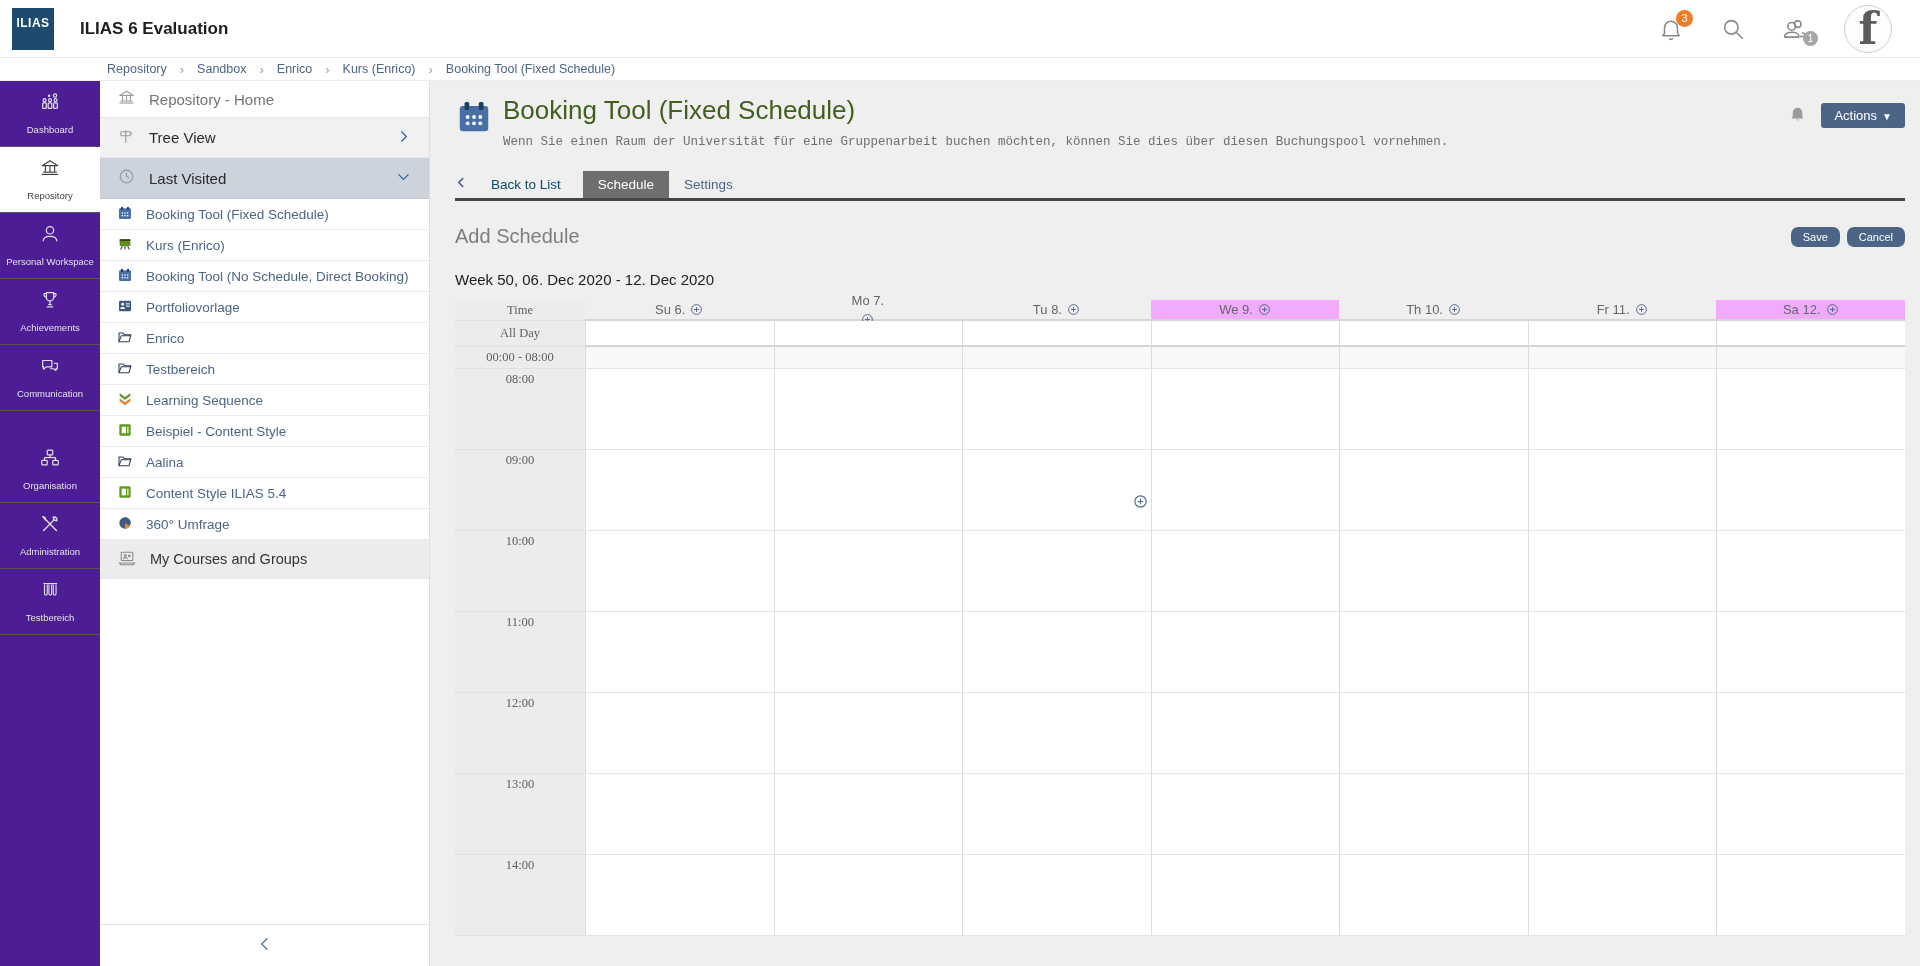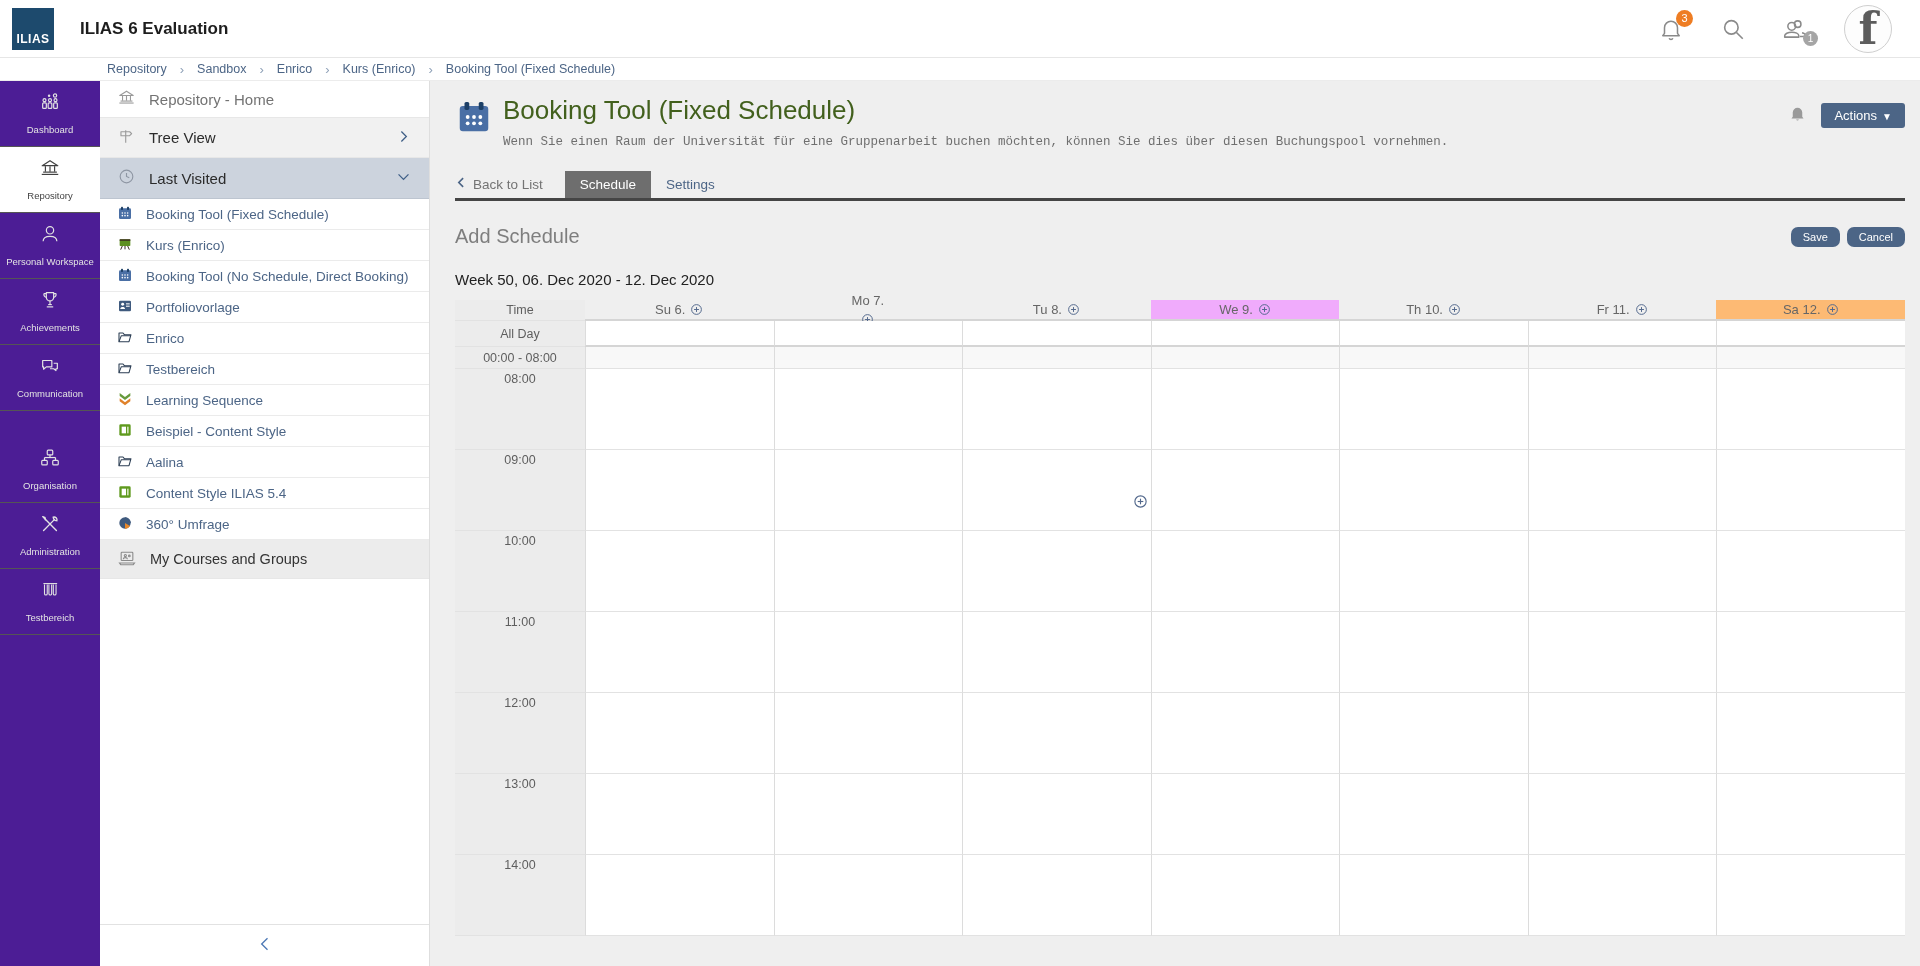--- a/index.html
+++ b/index.html
@@ -1,20 +1,20 @@
 <!DOCTYPE html>
 <html><head>
 <meta charset="utf-8">
 <style>
   * { box-sizing: border-box; margin: 0; padding: 0; }
   html,body { width:1920px; height:966px; overflow:hidden; font-family:"Liberation Sans",sans-serif; background:#efefef; }
 
   
   .topbar { height:58px; background:#fff; display:flex; align-items:center; border-bottom:1px solid #e6e6e6; }
-  .logo { width:42px; height:42px; margin-left:12px; background:#1d4a6d; color:#fff; display:flex; align-items:flex-end; justify-content:center; font-size:12px; font-weight:bold; padding-bottom:4px; letter-spacing:.5px; }
+  .logo { width:42px; height:42px; margin-left:12px; background:#1d4a6d; color:#fff; display:flex; align-items:flex-end; justify-content:center; font-size:12px; font-weight:bold; padding-bottom:20px; letter-spacing:.5px; }
   .app-title { margin-left:26px; font-size:17px; font-weight:bold; color:#1d1d1d; }
   .top-right { margin-left:auto; display:flex; align-items:center; gap:36px; margin-right:28px; }
   .top-ic { position:relative; width:26px; height:26px; color:#8a8a8a; cursor:pointer; }
   .top-ic svg { width:26px; height:26px; }
   .badge { position:absolute; top:-6px; right:-9px; min-width:17px; height:17px; border-radius:50%; background:#ee7d23; color:#fff; font-size:11px; display:flex; align-items:center; justify-content:center; }
   .badge.gray { background:#a5a5a5; top:auto; bottom:-4px; right:-10px; min-width:15px; height:15px; font-size:10px; }
   .avatar { width:48px; height:48px; border-radius:50%; border:1px solid #cfcfcf; background:#fdfdfd; color:#5c5c5c; font-family:"DejaVu Serif",serif; font-weight:bold; font-size:44px; display:flex; align-items:center; justify-content:center; overflow:hidden; cursor:pointer; }
 
   
   .crumbbar { height:23px; background:#fff; display:flex; align-items:center; padding-left:107px; font-size:12.5px; border-bottom:1px solid #ececec; }
@@ -51,36 +51,36 @@
   .c-head-icon { width:38px; height:38px; margin-top:3px; }
   .c-head-text { margin-left:10px; }
   .c-title { font-size:26px; font-weight:normal; color:#42601d; }
   .c-desc { font-size:12.5px; color:#6f6f6f; margin-top:9px;font-family:Liberation Mono, monospace; }
   .c-head-right { margin-left:auto; display:flex; align-items:center; gap:14px; margin-top:8px; }
   .c-bell { color:#9a9a9a; }
   .btn { background:#4c6586; color:#fff; font-size:13px; padding:5px 13px; border:none; border-radius:3px; cursor:pointer; font-family:inherit; }
   .caret { font-size:10px; margin-left:5px; }
 
   .tabbar { margin-top:21px; display:flex; align-items:flex-end; border-bottom:3px solid #454545; }
-  .back-link { display:flex; align-items:center; gap:5px; color:#737373; font-size:13.5px; padding:6px 0; margin-right:22px; cursor:pointer; }
+  .back-link { display:flex; align-items:center; gap:23px; color:#0c4a6e; font-size:13.5px; padding:6px 0; margin-right:22px; cursor:pointer; }
   .tab { font-size:13.5px; padding:6px 15px; color:#4c6586; cursor:pointer; }
   .tab.active { background:#6e6e6e; color:#fff; }
 
   .section-row { margin-top:24px; display:flex; align-items:center; }
   .section-title { font-size:20px; font-weight:normal; color:#7e7e7e; }
   .section-btns { margin-left:auto; display:flex; gap:7px; }
   .btn.small { font-size:11px; padding:4px 12px;border-radius:7px; }
 
   .week-title { margin-top:23px; font-size:15px; color:#222; font-weight:normal; }
 
   
   .cal { margin-top:12px; display:grid; grid-template-columns:130px repeat(7,1fr); width:100%; }
   .cal-h { height:21px; display:flex; align-items:center; justify-content:center; gap:5px; font-size:13px; color:#666; border-bottom:2px solid #d5d5d5; }
   .cal-h .plus { cursor:pointer; display:flex; }
-  .tlabel { background:#ececec; font-size:12.5px; color:#5e5e5e; display:flex; justify-content:center; }
+  .tlabel { background:#ececec; font-size:12.5px; color:#5e5e5e; display:flex; justify-content:center;font-family:Liberation Serif, serif; }
   .cell { background:#fff; border-left:1px solid #dcdcdc; border-bottom:1px solid #e2e2e2; position:relative; cursor:pointer; }
   .r-allday { height:26px; }
   .r-allday.tlabel, .r-range.tlabel { align-items:center; }
   .r-allday.cell { border-bottom:2px solid #d5d5d5; }
   .r-range { height:22px; }
   .r-range.cell { background:#f8f8f8; }
   .r-hour { height:81px; }
   .r-hour.tlabel { align-items:flex-start; padding-top:3px; }
   .tlabel { border-bottom:1px solid #e2e2e2; }
   .cell-plus { position:absolute; right:3px; top:44px; display:flex; }
@@ -487,21 +487,21 @@
         <div class="cal-h" style="background: rgb(239, 239, 239);">
           <span>Fr 11.</span>
           <span class="plus">
             <svg width="13" height="13" viewBox="0 0 24 24" fill="none" stroke="#52688c" stroke-width="1.8">
               <circle cx="12" cy="12" r="9"></circle>
               <line x1="12" y1="7.5" x2="12" y2="16.5"></line>
               <line x1="7.5" y1="12" x2="16.5" y2="12"></line>
             </svg>
           </span>
         </div>
-        <div class="cal-h" style="background: #fdba74;">
+        <div class="cal-h" style="background: #f0abfc;">
           <span>Sa 12.</span>
           <span class="plus">
             <svg width="13" height="13" viewBox="0 0 24 24" fill="none" stroke="#52688c" stroke-width="1.8">
               <circle cx="12" cy="12" r="9"></circle>
               <line x1="12" y1="7.5" x2="12" y2="16.5"></line>
               <line x1="7.5" y1="12" x2="16.5" y2="12"></line>
             </svg>
           </span>
         </div>
         <div class="tlabel r-allday">All Day</div>

